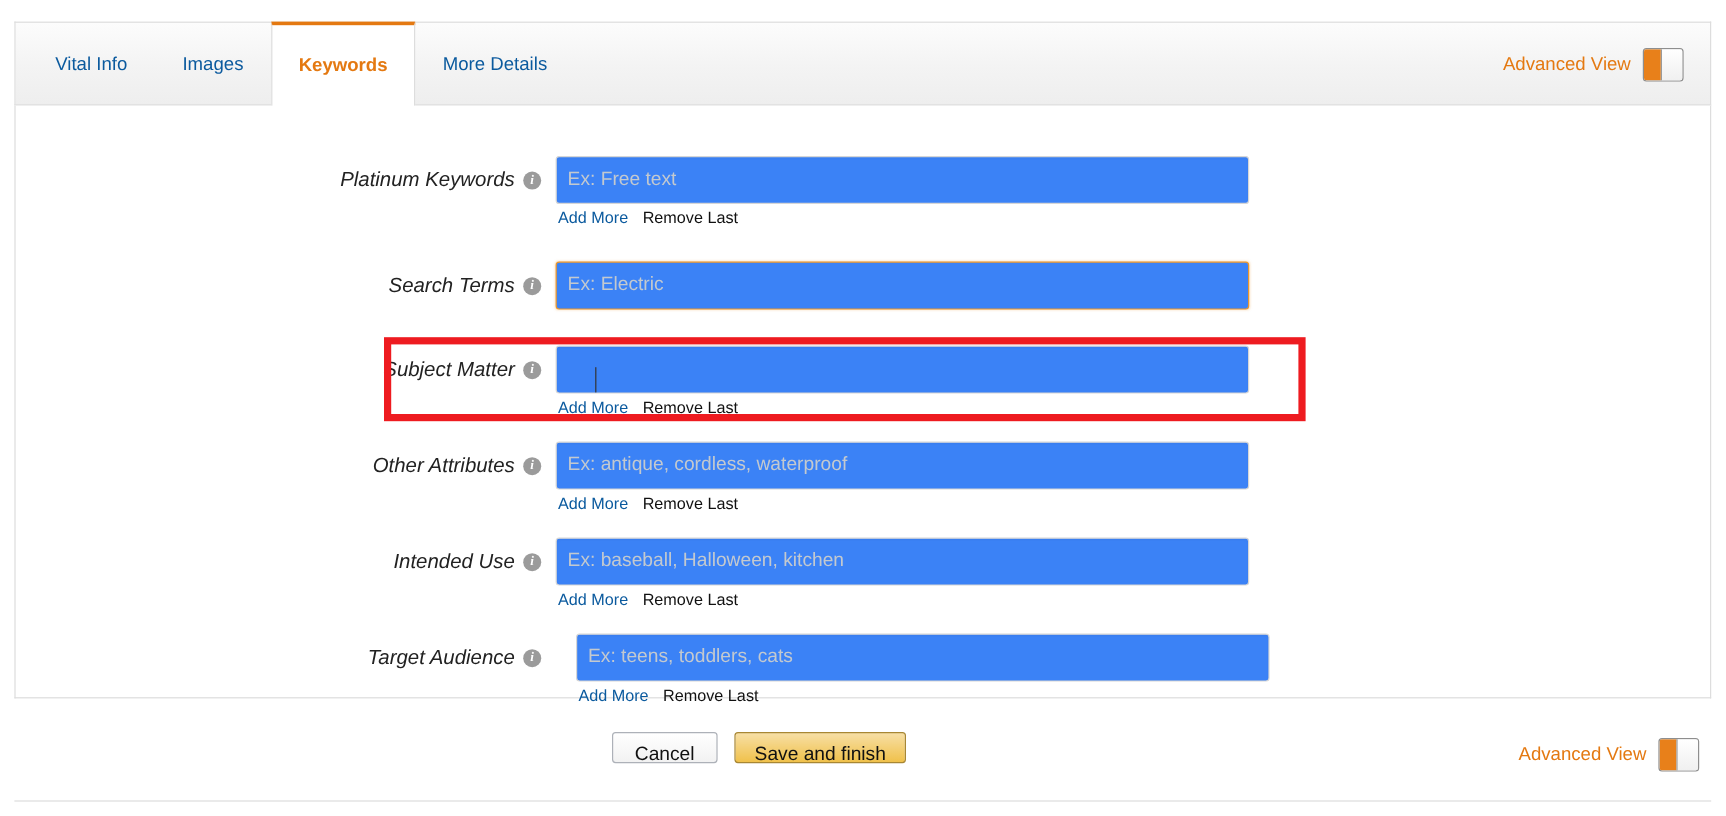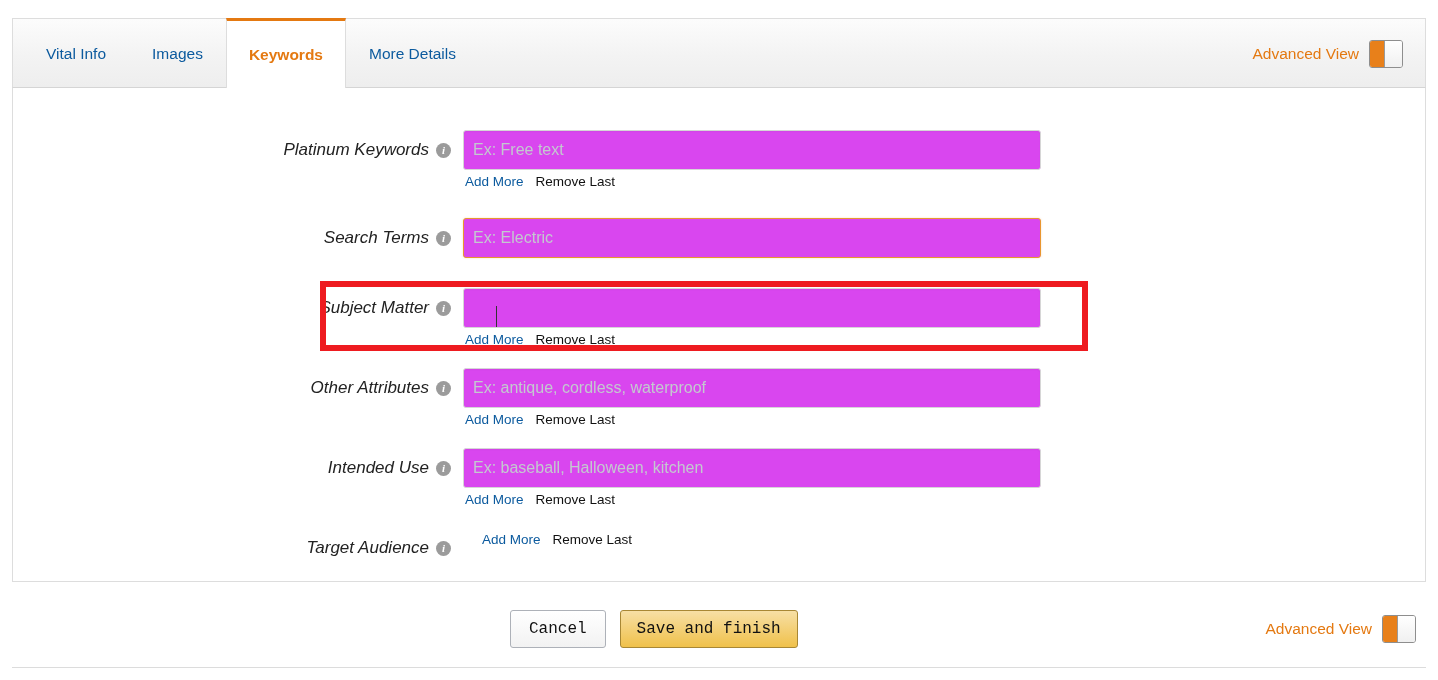--- a/index.html
+++ b/index.html
@@ -161,21 +161,21 @@
   .field-cell input {
     width: 578px;
     height: 40px;
     box-sizing: border-box;
     border: 1px solid #d6d6d6;
     border-radius: 3px;
     padding: 0 9px;
     font-size: 16px;
     color: #333333;
     font-family: "Liberation Sans", sans-serif;
-    background: #d946ef;
+    background: #3b82f6;
     outline: none;
     box-shadow: inset 0 1px 2px rgba(0,0,0,0.04);
   }
   .field-cell input::placeholder { color: #c3c9cf; opacity: 1; }
   .field-cell input.focused {
     border: 1px solid #e8962f;
     box-shadow: 0 0 2px rgba(232,150,47,0.35);
   }
   .caret {
     position: absolute;
@@ -223,26 +223,26 @@
     height: 70px;
   }
   .btns {
     position: absolute;
     left: 510px;
     top: 10px;
     display: flex;
     gap: 14px;
   }
   .btn {
-    font-family: Liberation Mono, monospace;
+    font-family: Liberation Sans, sans-serif;
     font-size: 16px;
     border-radius: 3px;
     cursor: pointer;
     box-sizing: border-box;
-    height: 38px;
+    height: 26px;
     padding: 0 18px;
     line-height: 36px;
   }
   .btn-cancel {
     background: linear-gradient(to bottom, #ffffff 0%, #f2f2f2 100%);
     border: 1px solid #adb1b8;
     color: #111111;
     box-shadow: 0 1px 0 rgba(255,255,255,0.6) inset;
   }
   .btn-save {
@@ -340,21 +340,21 @@
           <div class="field-cell"><input type="text" placeholder="Ex: baseball, Halloween, kitchen" style=""><div class="sublinks">
               <span class="addmore">Add More</span>
               <span class="removelast">Remove Last</span>
             </div></div>
         </div>
         <div class="row" style="position: absolute; top: 440px; left: 0px; width: 1412px; gap: 17px;">
           <div class="label-cell">
             <span class="label-text">Target Audience</span>
             <span class="info-icon">i</span>
           </div>
-          <div class="field-cell"><div class="sublinks">
+          <div class="field-cell"><input type="text" placeholder="Ex: teens, toddlers, cats" style=""><div class="sublinks">
               <span class="addmore">Add More</span>
               <span class="removelast">Remove Last</span>
             </div></div>
         </div>
       </div>
     <div class="redbox"></div>
     <div class="caret"></div>
   </div>
 
   <div class="footer">

